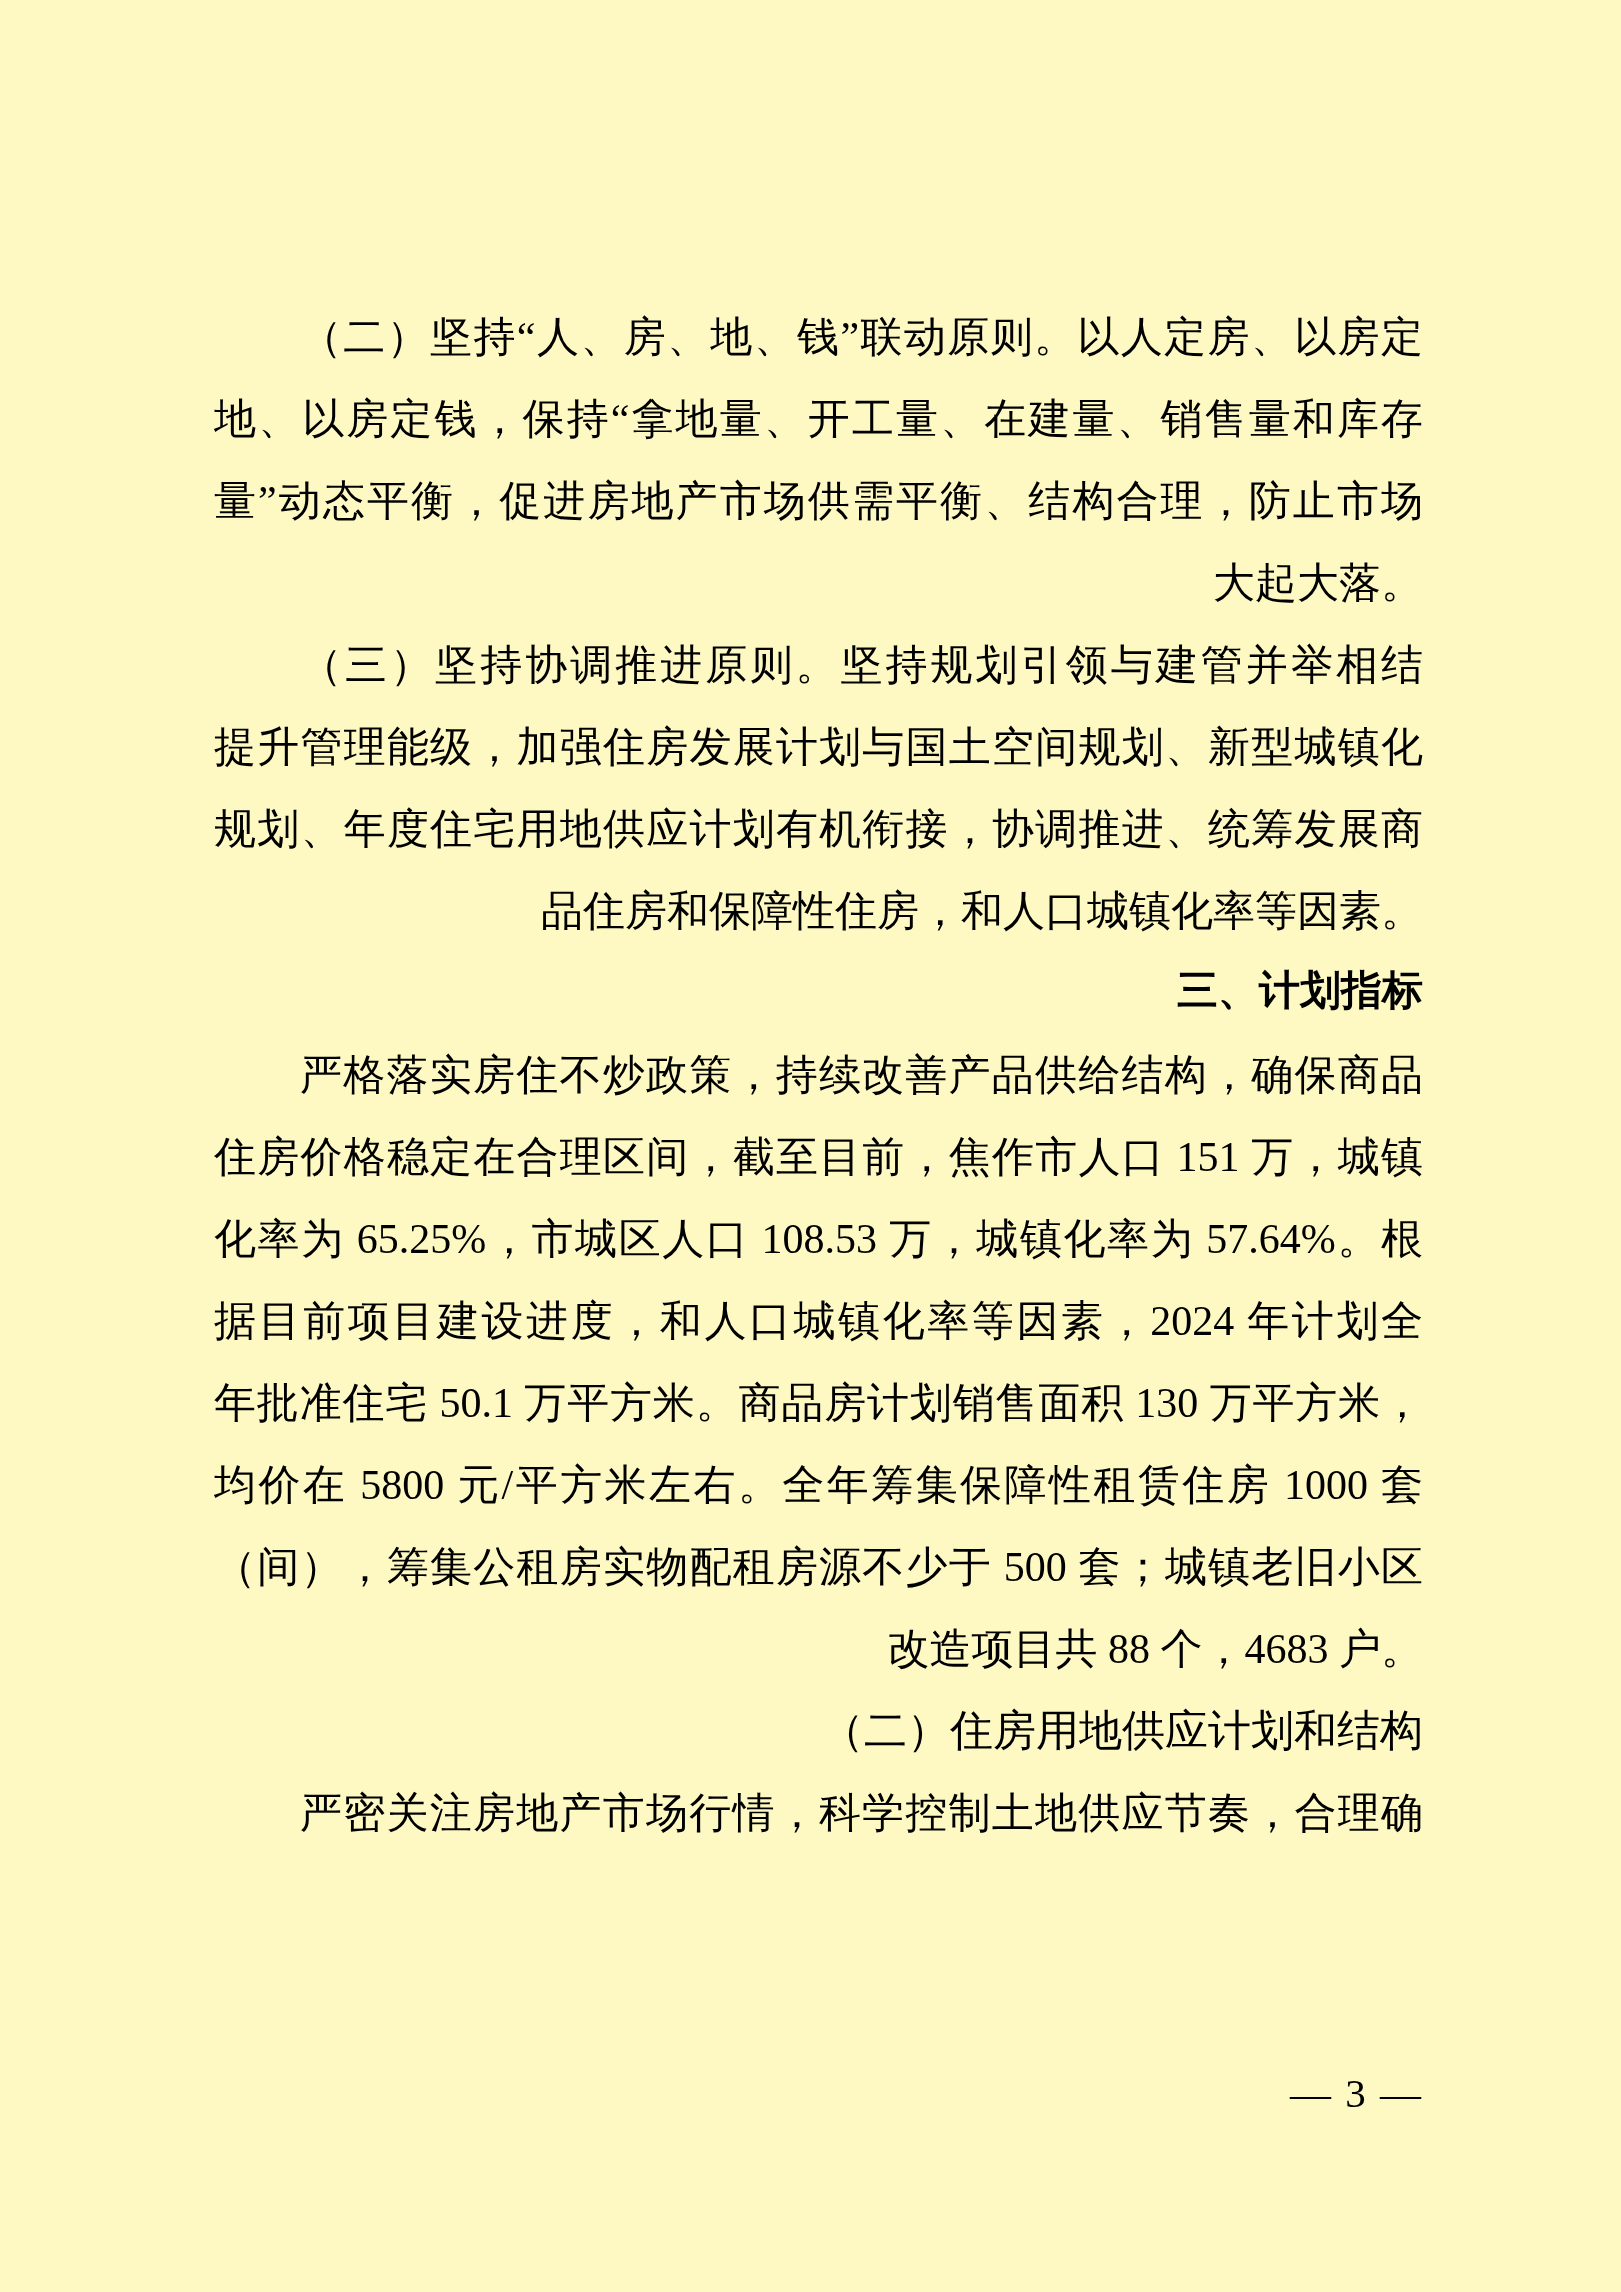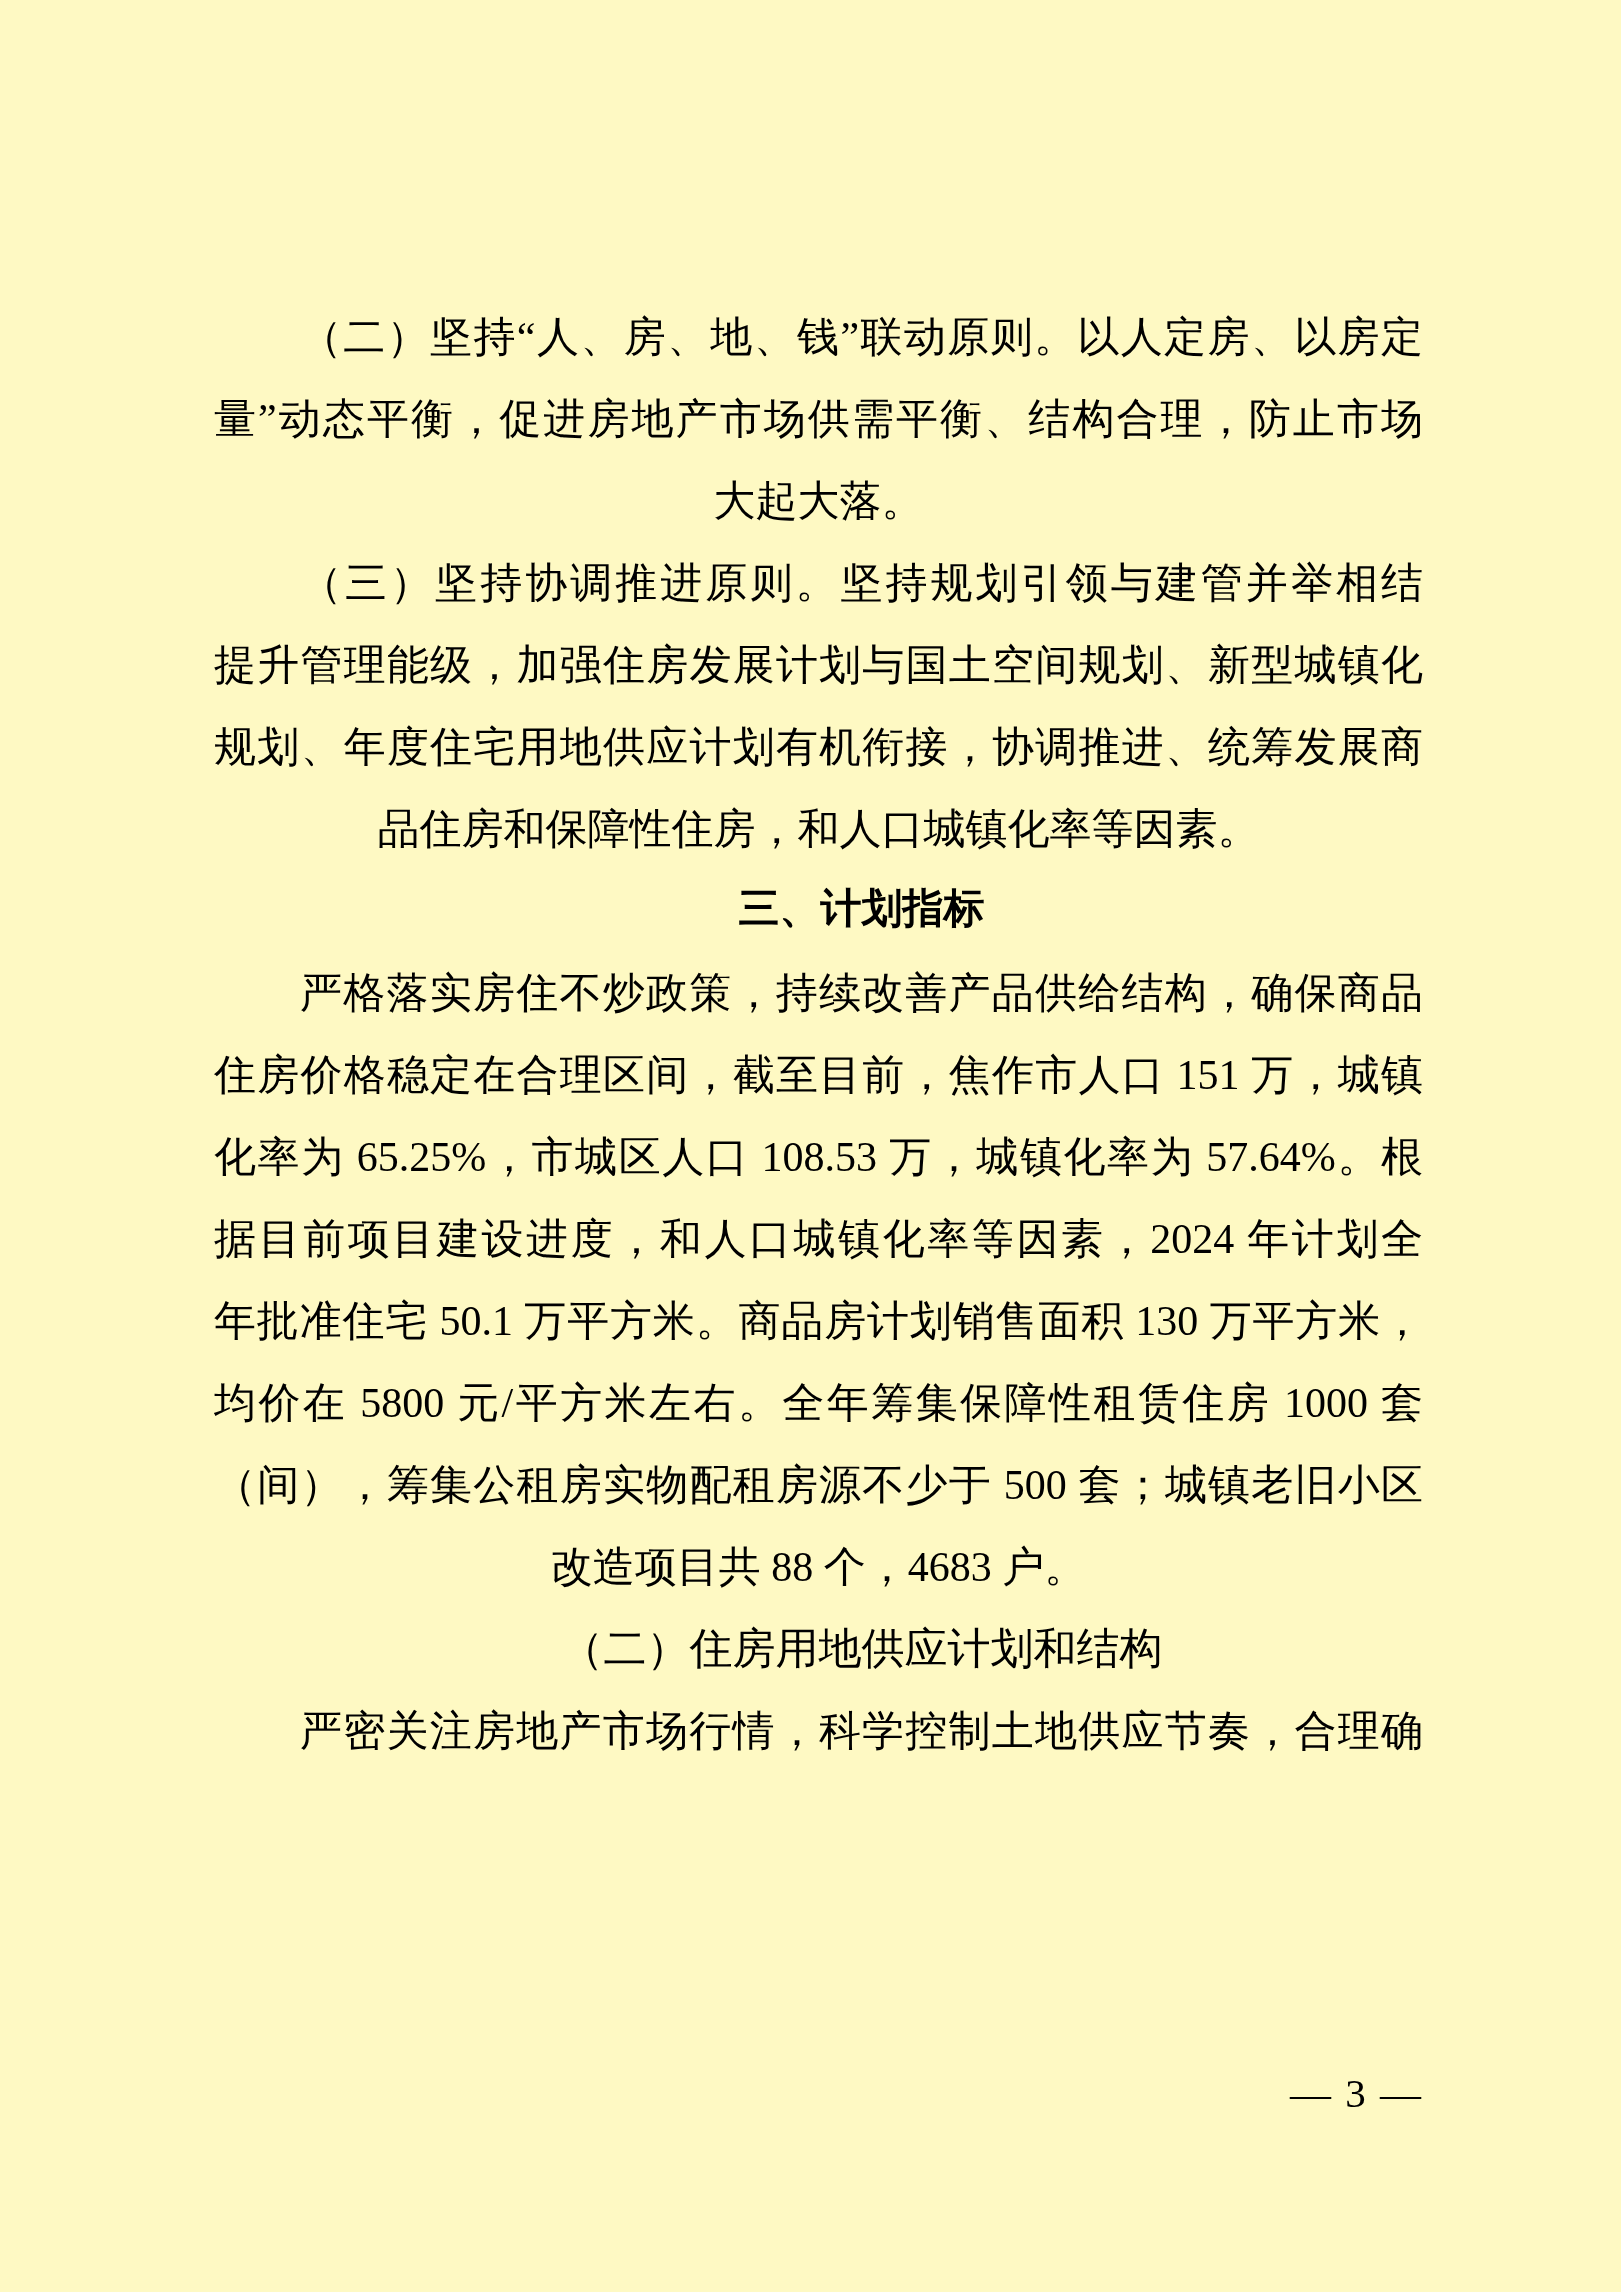--- a/index.html
+++ b/index.html
@@ -21,21 +21,21 @@
     position: absolute;
     left: 214px;
     top: 296px;
     width: 1209px;
   }
   .line {
     height: 82px;
     line-height: 82px;
     font-size: 42px;
     white-space: nowrap;
-    text-align: center;
+    text-align: right;
     color: #000000;
   }
   .line.justify {
     white-space: normal;
     text-align: justify;
     text-align-last: justify;
     overflow: hidden;
   }
   .line.indent {
     padding-left: 86px;
@@ -60,20 +60,21 @@
     letter-spacing: 2px;
     color: #000000;
   }
 </style>
 </head>
 <body>
 
 <div class="page">
   <div class="text-block">
       <div class="line indent justify">（二）坚持“人、房、地、钱”联动原则。以人定房、以房定</div>
+      <div class="line justify">地、以房定钱，保持“拿地量、开工量、在建量、销售量和库存</div>
       <div class="line justify">量”动态平衡，促进房地产市场供需平衡、结构合理，防止市场</div>
       <div class="line">大起大落。</div>
       <div class="line indent justify">（三）坚持协调推进原则。坚持规划引领与建管并举相结合，</div>
       <div class="line justify">提升管理能级，加强住房发展计划与国土空间规划、新型城镇化</div>
       <div class="line justify">规划、年度住宅用地供应计划有机衔接，协调推进、统筹发展商</div>
       <div class="line">品住房和保障性住房，和人口城镇化率等因素。</div>
       <div class="line h-bold indent">三、计划指标</div>
       <div class="line indent justify">严格落实房住不炒政策，持续改善产品供给结构，确保商品</div>
       <div class="line justify">住房价格稳定在合理区间，截至目前，焦作市人口 151 万，城镇</div>
       <div class="line justify">化率为 65.25%，市城区人口 108.53 万，城镇化率为 57.64%。根</div>

